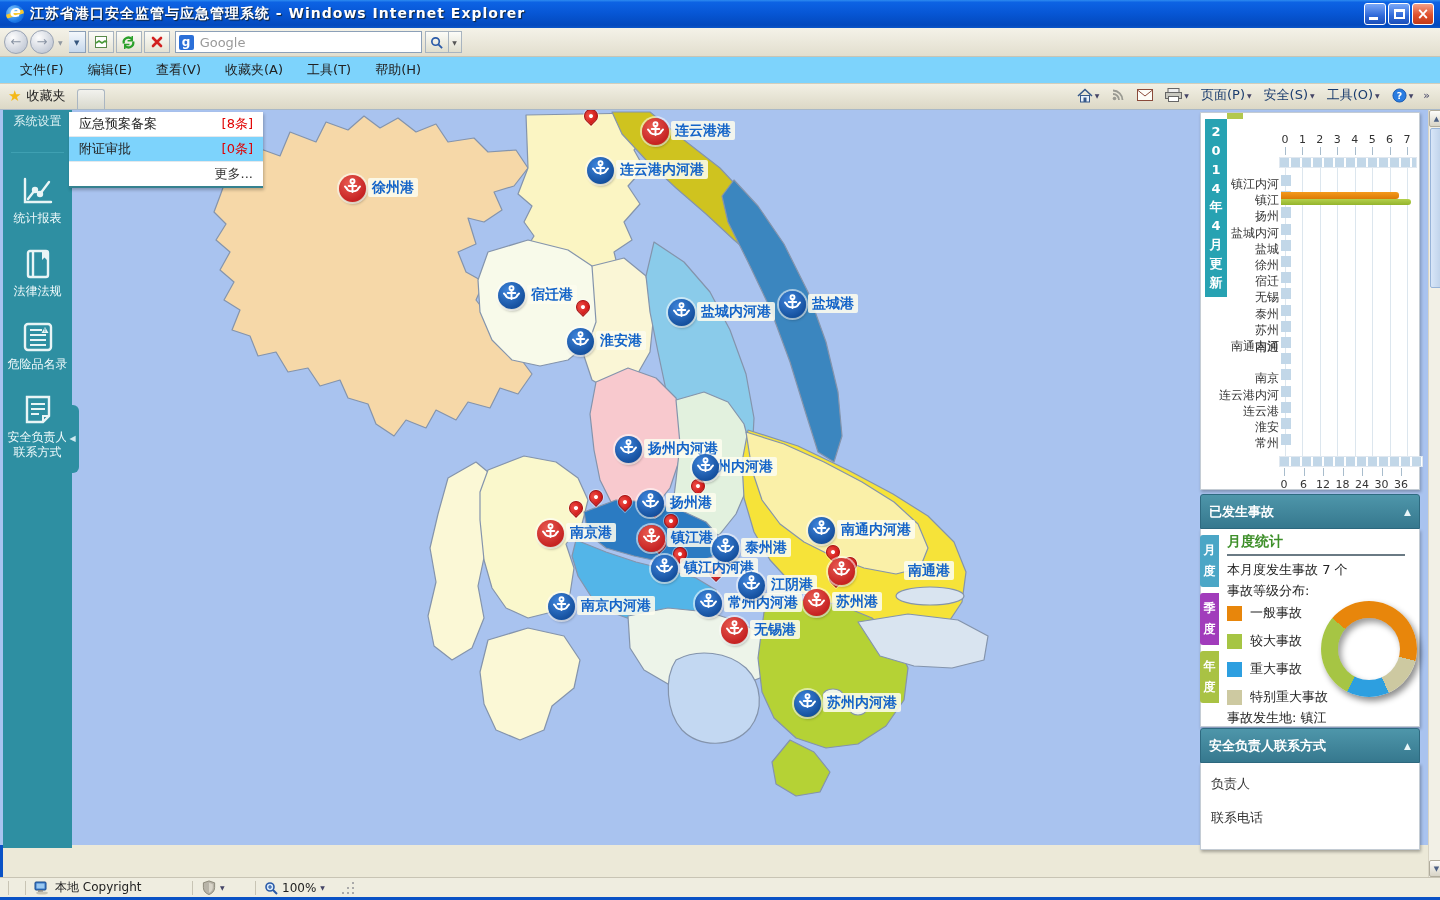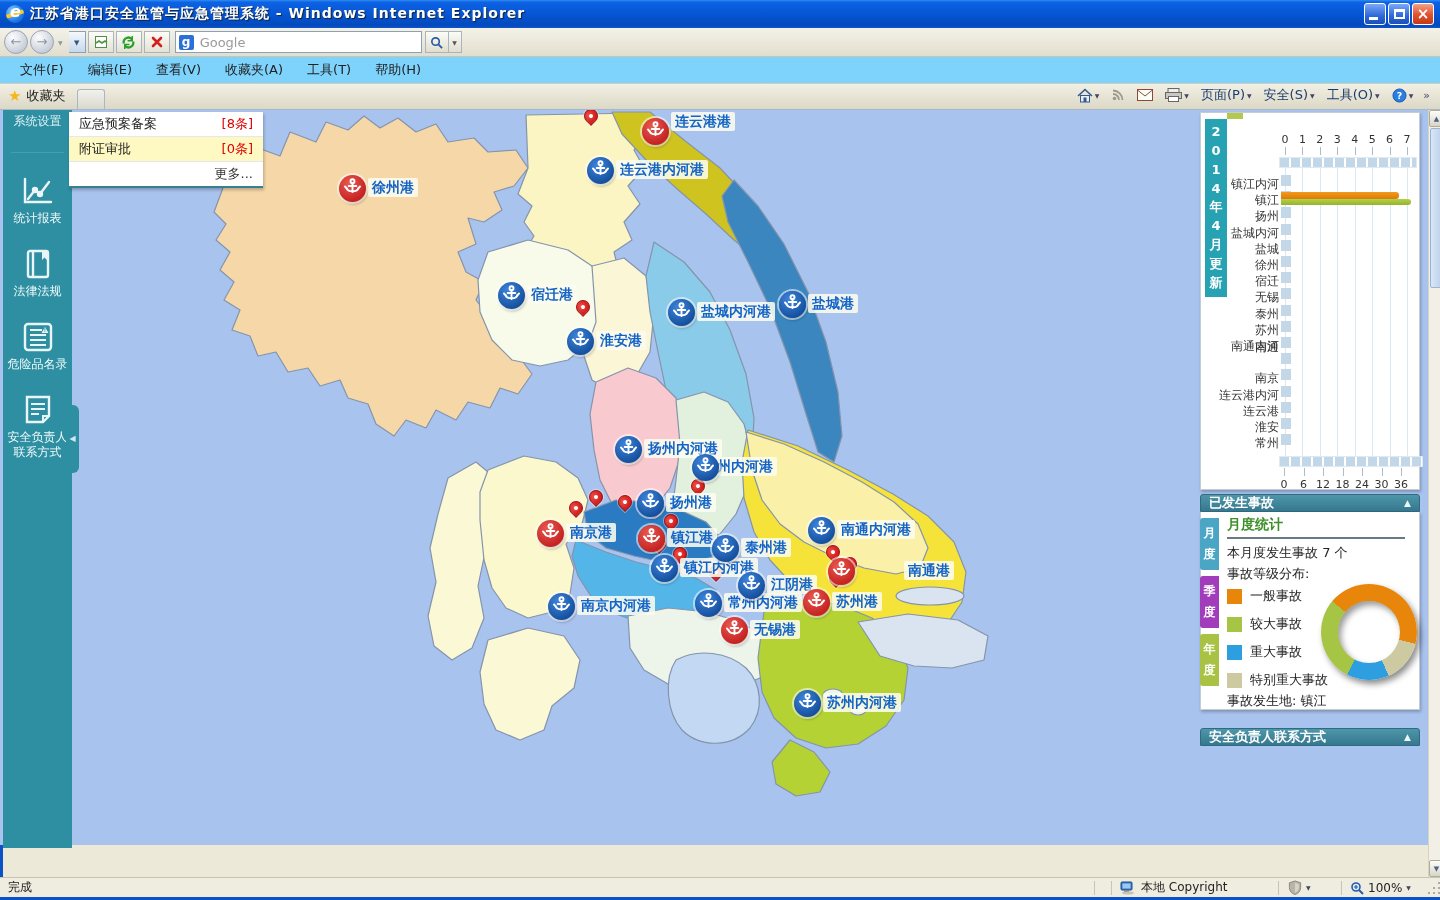--- a/index.html
+++ b/index.html
@@ -67,21 +67,21 @@
   .sb-top { font-size:12px; text-align:center; padding-top:3px; color:#DFF2F4; }
   .sb-div { border-top:1px solid #3FA0B2; margin:22px 8px 0 8px; }
   .sb-item { margin-top:22px; text-align:center; cursor:pointer; }
   .sb-item svg { display:block; margin:0 auto 4px auto; }
   .sb-label { font-size:12px; color:#F0FAFB; line-height:1.25; padding:0 2px; }
   .sb-collapse { position:absolute; left:66px; top:295px; width:13px; height:68px; background:#2E8FA2; border-radius:0 6px 6px 0; color:#CFEAF0; font-size:8px; line-height:68px; text-align:center; cursor:pointer; z-index:6; }
 
   
   .quick-panel { position:absolute; left:69px; top:2px; width:194px; background:#fff; border-bottom:2px solid #35818F; box-shadow:1px 2px 3px rgba(0,0,0,.25); z-index:6; }
   .qp-row { height:25px; display:flex; align-items:center; justify-content:space-between; padding:0 10px; font-size:13px; color:#222; border-bottom:1px solid #E4E8EC; cursor:pointer; }
-  .qp-row:nth-child(2) { background:#fef9c3;gap:20px; }
+  .qp-row:nth-child(2) { background:#7dd3fc;gap:20px; }
   .qp-count { color:#E00000; }
   .qp-more { height:24px; text-align:right; padding:3px 10px; font-size:13px; color:#333; cursor:pointer; }
 
   
   #map { position:absolute; left:0; top:0; width:1428px; height:735px; overflow:hidden; }
   .port-marker { position:absolute; width:27px; height:27px; border-radius:50%; display:flex; align-items:center; justify-content:center; box-shadow:0 0 0 2px rgba(255,255,255,.55), 1px 2px 3px rgba(0,0,0,.35); cursor:pointer; z-index:4; }
   .port-marker.red { background:radial-gradient(circle at 38% 32%,#E85A50,#C62323 70%); }
   .port-marker.blue { background:radial-gradient(circle at 38% 32%,#3E85DC,#15509E 72%); }
   .port-label { position:absolute; background:rgba(252,252,238,.88); color:#1464C8; font-weight:bold; font-size:14px; line-height:19px; padding:0 4px; border-radius:2px; white-space:nowrap; z-index:3; }
   .pin { position:absolute; width:14px; height:14px; background:radial-gradient(circle at 40% 35%,#F05048,#D01818 75%); border:1px solid #A81414; border-radius:50% 50% 50% 0; transform:rotate(-45deg); box-shadow:0 0 0 1px rgba(255,255,255,.4); z-index:2; cursor:pointer; }
@@ -100,21 +100,21 @@
   .axis-num { position:absolute; font-size:11px; color:#333; transform:translateX(-50%); }
   .gridline { position:absolute; width:1px; background:#DCE6EE; }
   .band { position:absolute; height:11px; background:repeating-linear-gradient(90deg,#C2D7E8 0 9px,#FFFFFF 9px 11px); border:1px solid #E0E8F0; }
   .cat-label { position:absolute; font-size:12px; color:#333; text-align:right; width:76px; white-space:nowrap; }
   .stub { position:absolute; width:10px; height:11px; background:#C2D7E8; }
   .hbar { position:absolute; border-radius:0 3px 3px 0; }
   .hbar.orange { background:linear-gradient(180deg,#F49A1C,#DC7A06); }
   .hbar.green { background:linear-gradient(180deg,#B4D04C,#94B42C); }
 
   .acc-card { position:absolute; left:0; top:384px; width:220px; height:222px; }
-  .panel-head { height:18px; background:linear-gradient(180deg,#4E96AA,#36788E); border:1px solid #2E6A80; color:#fff; font-size:13px; font-weight:bold; display:flex; align-items:center; justify-content:space-between; padding:0 8px; border-radius:3px 3px 0 0; }
+  .panel-head { height:35px; background:linear-gradient(180deg,#4E96AA,#36788E); border:1px solid #2E6A80; color:#fff; font-size:13px; font-weight:bold; display:flex; align-items:center; justify-content:space-between; padding:0 8px; border-radius:3px 3px 0 0; }
   .panel-head .col-arrow { color:#EAF6F8; font-size:9px; cursor:pointer; }
   .acc-body { position:relative; height:198px; background:#fff; border:1px solid #C4CCD4; border-top:none; box-shadow:1px 2px 3px rgba(0,0,0,.25); }
   .side-tabs { position:absolute; left:-1px; top:6px; width:19px; }
   .side-tab { width:19px; height:52px; border-radius:3px 0 0 3px; color:#fff; font-size:12px; font-weight:bold; text-align:center; padding-top:5px; line-height:1.75; margin-bottom:6px; cursor:pointer; }
   .acc-content { position:absolute; left:26px; top:4px; right:4px; }
   .acc-title { color:#3E8F2A; font-weight:bold; font-size:14px; }
   .acc-rule { border:none; border-top:2px solid #6A7A84; margin:3px 0 5px 0; width:178px; }
   .acc-line { font-size:13px; color:#222; margin-top:3px; }
   .legend { margin-top:4px; }
   .legend-item { display:flex; align-items:center; gap:8px; margin-bottom:10px; }
@@ -339,21 +339,21 @@
         </div><div class="port-label" style="left: 368px; top: 68px;">徐州港</div><div class="port-marker red" style="left: 641.5px; top: 7.5px;">
           <span><svg width="19" height="19" viewBox="-10 -10 20 20">
               <g fill="none" stroke="#fff" stroke-width="2" stroke-linecap="round">
                 <circle cx="0" cy="-5.6" r="2.1"></circle>
                 <path d="M0,-3.4 L0,5.8"></path>
                 <path d="M-4,-0.6 L4,-0.6"></path>
                 <path d="M-6.3,1.6 C-5.2,6.2 5.2,6.2 6.3,1.6"></path>
                 <path d="M-6.3,1.8 l-1.6,-1.8 M6.3,1.8 l1.6,-1.8"></path>
               </g>
             </svg></span>
-        </div><div class="port-label" style="left: 671px; top: 2px; text-align: center;">连云港港</div><div class="port-marker blue" style="left: 586.5px; top: 46.5px;">
+        </div><div class="port-label" style="left: 671px; top: 11px; text-align: center;">连云港港</div><div class="port-marker blue" style="left: 586.5px; top: 46.5px;">
           <span><svg width="19" height="19" viewBox="-10 -10 20 20">
               <g fill="none" stroke="#fff" stroke-width="2" stroke-linecap="round">
                 <circle cx="0" cy="-5.6" r="2.1"></circle>
                 <path d="M0,-3.4 L0,5.8"></path>
                 <path d="M-4,-0.6 L4,-0.6"></path>
                 <path d="M-6.3,1.6 C-5.2,6.2 5.2,6.2 6.3,1.6"></path>
                 <path d="M-6.3,1.8 l-1.6,-1.8 M6.3,1.8 l1.6,-1.8"></path>
               </g>
             </svg></span>
         </div><div class="port-label" style="left: 616px; top: 50px;">连云港内河港</div><div class="port-marker blue" style="left: 497.5px; top: 171.5px;">
@@ -740,33 +740,36 @@
           </div>
           <div class="acc-loc">事故发生地: 镇江</div>
         </div>
       </div>
 
       <div class="contact-card">
         <div class="panel-head">
           <span>安全负责人联系方式</span>
           <span class="col-arrow">▲</span>
         </div>
+        <div class="contact-body">
+          <div class="contact-row">负责人</div>
+          <div class="contact-row" style="margin-bottom:4px;">联系电话</div>
+        </div>
       </div>
     </div>
   </div>
 
 
   <div class="scrollbar">
     <div class="sc-btn">▲</div>
     <div class="sc-thumb"></div>
     <div class="sc-btn down">▼</div>
   </div>
 
   <div class="statusbar">
-    <span class="sb-left">完成</span>
     <span class="sb-sep"></span>
       <span class="sb-sep"></span>
     <span class="sb-zone">
       <svg width="16" height="14" viewBox="0 0 16 14">
           <rect x="1" y="1" width="11" height="8" rx="1" fill="#3A7ACA" stroke="#1A4A8A"></rect>
           <rect x="2.5" y="2.5" width="8" height="5" fill="#9AC8F0"></rect>
           <rect x="4" y="9" width="5" height="2" fill="#888"></rect>
           <ellipse cx="8" cy="12" rx="6" ry="1.6" fill="#C8C4B4"></ellipse>
         </svg>
       <span>本地 Copyright</span>

